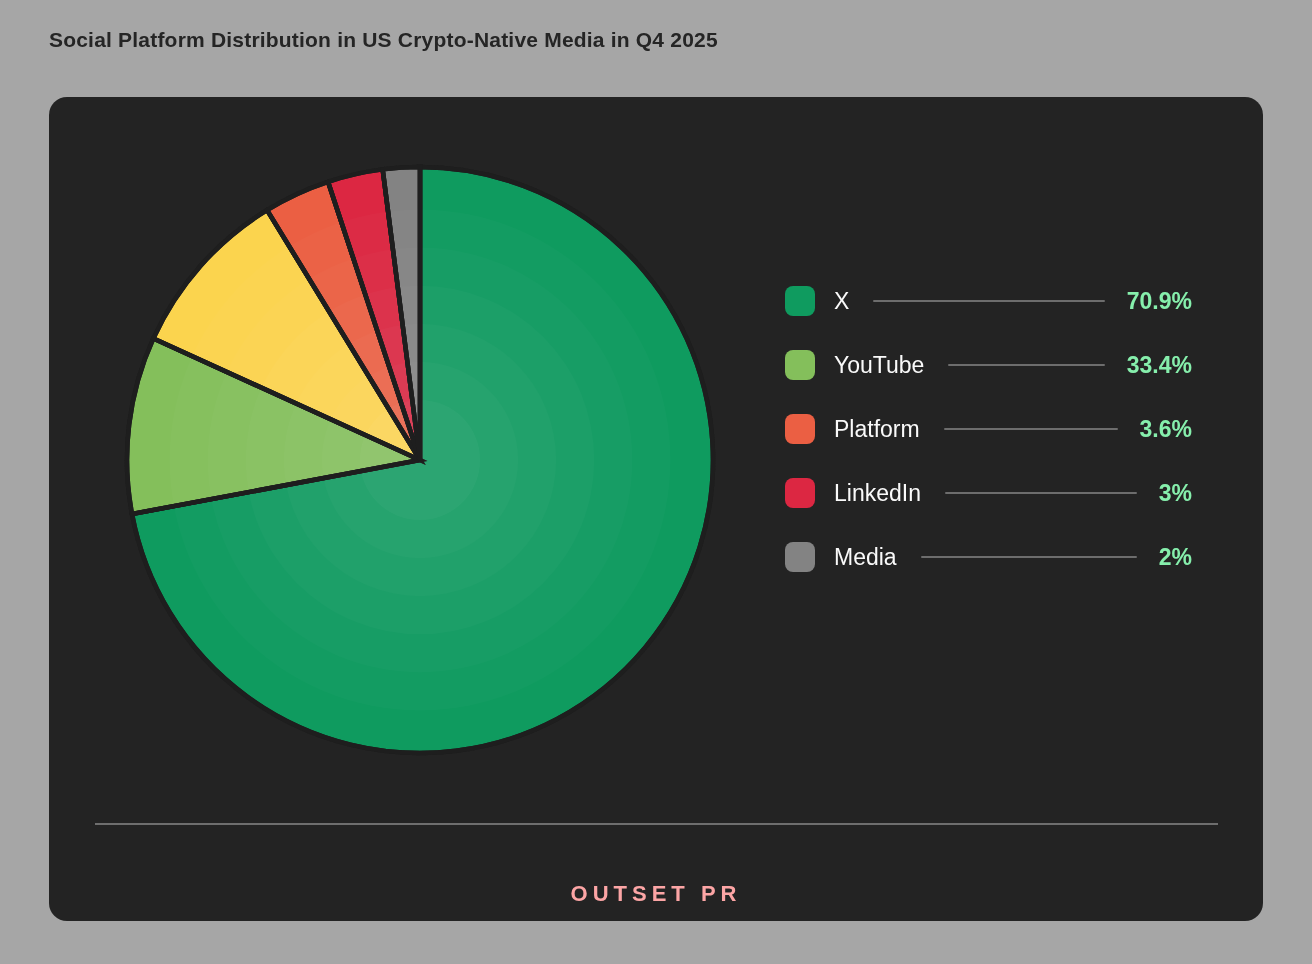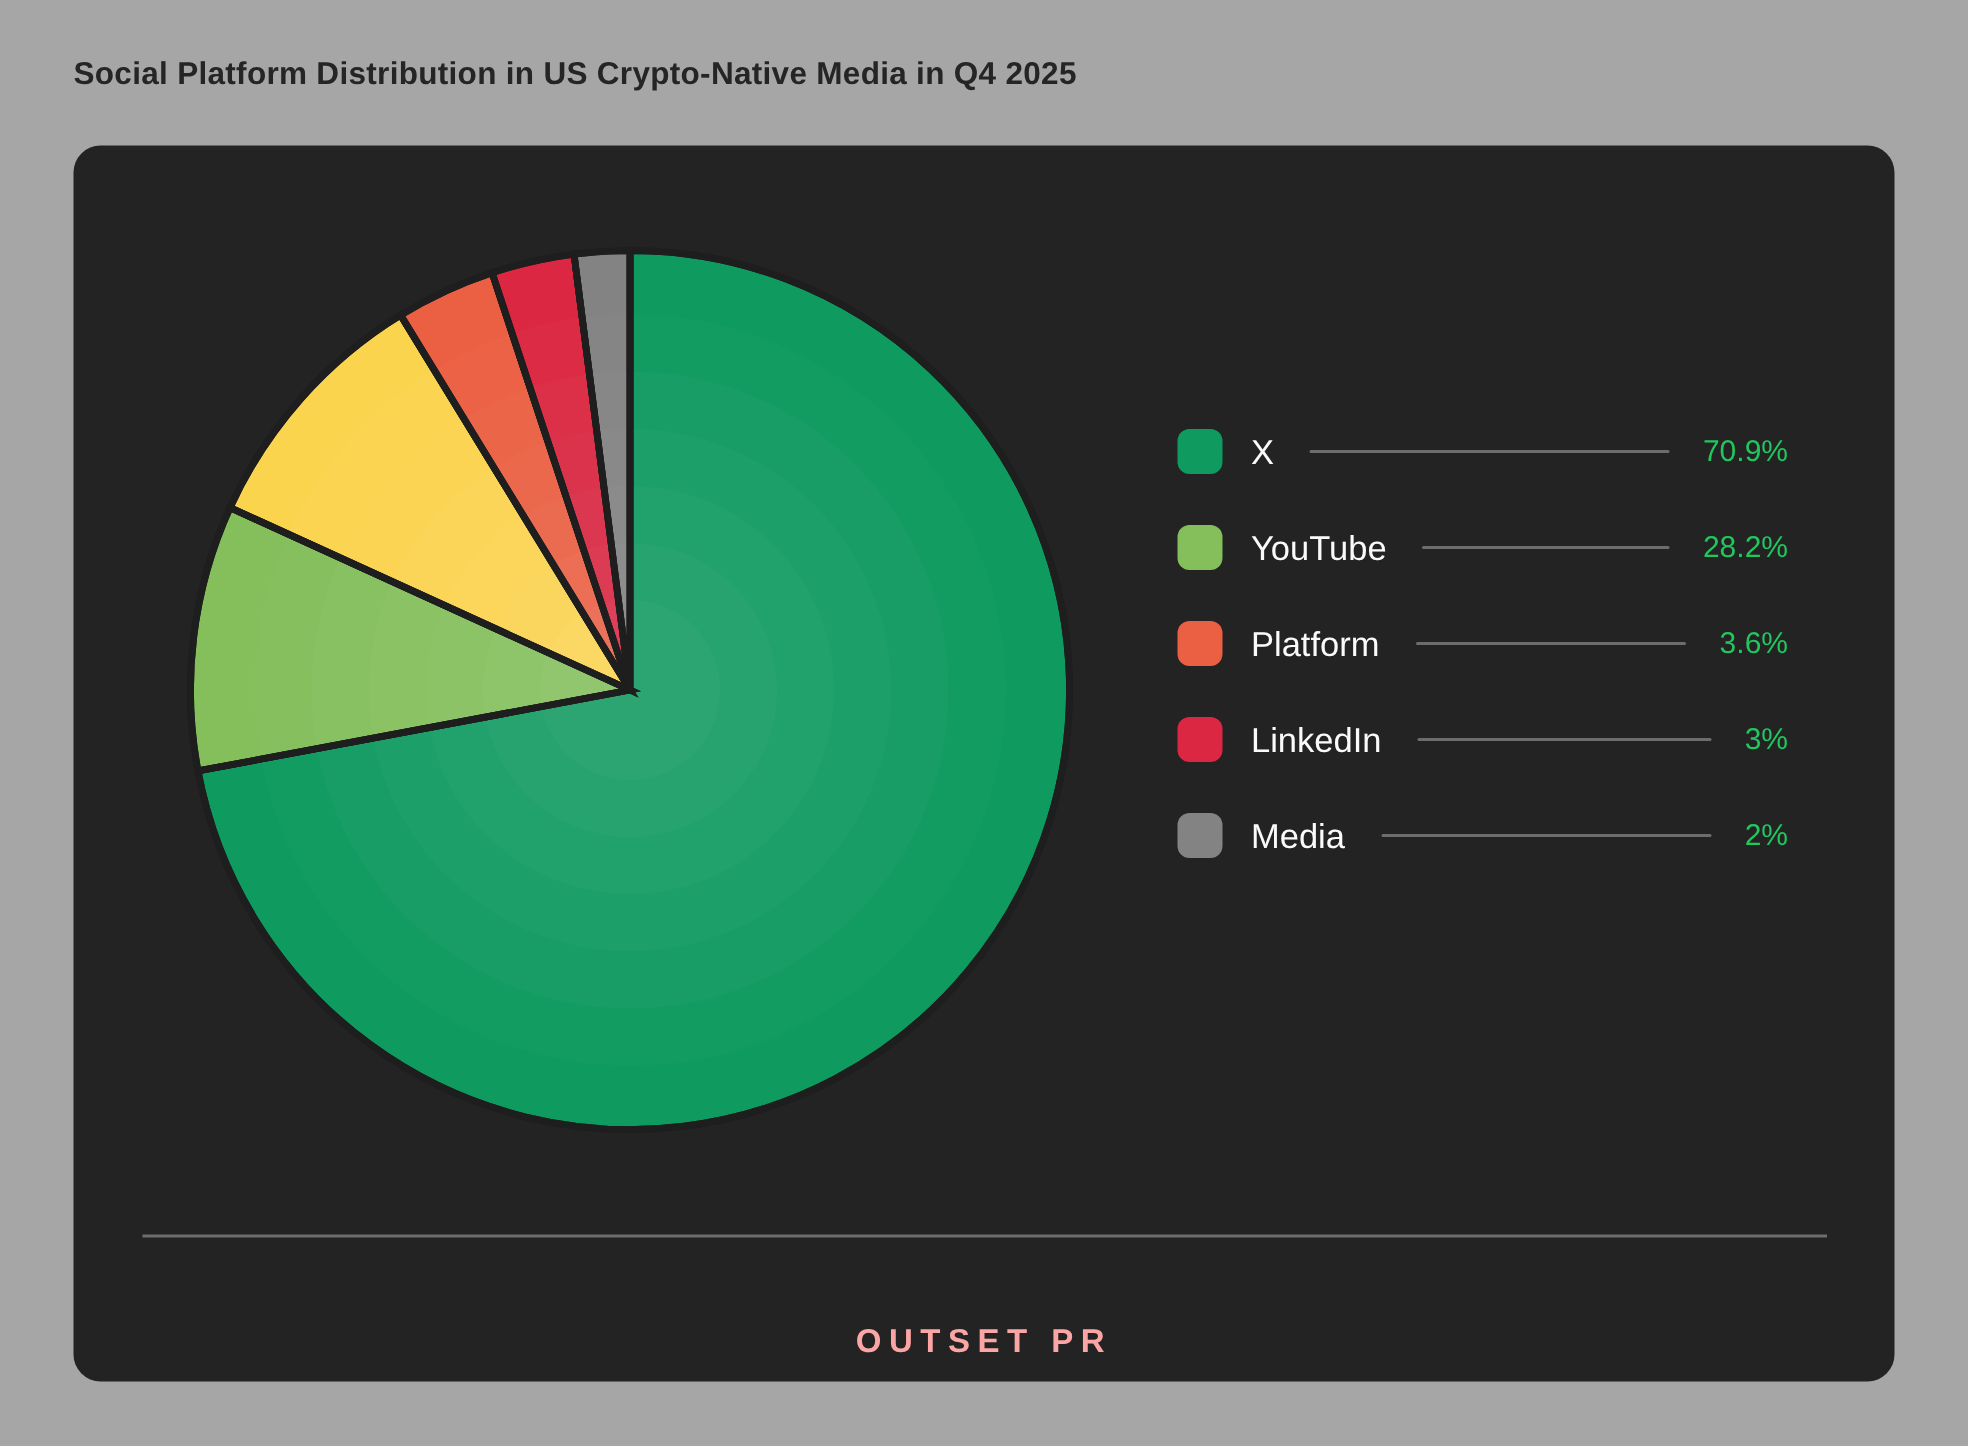--- a/index.html
+++ b/index.html
@@ -2,35 +2,35 @@
 <html><head>
 <meta charset="utf-8">
 <style>
   html,body{margin:0;padding:0;}
   body{
     width:1312px;height:964px;position:relative;overflow:hidden;
     background:#a6a6a6;
     font-family:"Liberation Sans", sans-serif;
   }
   .page-title{
-    position:absolute;left:49px;top:38px;
+    position:absolute;left:49px;top:28px;
     font-size:21px;font-weight:600;color:#252525;letter-spacing:.2px;
   }
   .card{
     position:absolute;left:49px;top:97px;width:1214px;height:824px;
     background:#232323;border-radius:18px;
   }
   .pie-wrap{position:absolute;left:73px;top:65px;width:596px;height:596px;}
   .legend{position:absolute;left:736px;top:189px;width:407px;}
   .lrow{display:flex;align-items:center;height:30px;margin-bottom:34px;}
   .lrow:last-child{margin-bottom:0;}
   .sw{width:30px;height:30px;border-radius:8px;flex:0 0 auto;}
   .ll{margin-left:19px;font-size:23px;font-weight:500;color:#fafafa;white-space:nowrap;}
   .lline{flex:1 1 auto;height:2px;background:#6d6d6d;margin:0 22px 0 24px;border-radius:1px;}
-  .lv{font-size:20px;font-weight:400;color:#22c55e;white-space:nowrap;}
+  .lv{font-size:23px;font-weight:700;color:#86efac;white-space:nowrap;}
   .divider{
     position:absolute;left:46px;top:726px;width:1123px;height:2px;
     background:#6e6e6e;
   }
   .brand{
     position:absolute;left:0;top:784px;width:100%;
     text-align:center;font-size:22px;font-weight:600;
     letter-spacing:5px;color:#fca5a5;
   }
 </style>
@@ -68,21 +68,21 @@
     <div class="lrow">
       <span class="sw" style="background: rgb(15, 155, 95);"></span>
       <span class="ll">X</span>
       <span class="lline"></span>
       <span class="lv">70.9%</span>
     </div>
     <div class="lrow">
       <span class="sw" style="background: rgb(132, 191, 91);"></span>
       <span class="ll">YouTube</span>
       <span class="lline"></span>
-      <span class="lv">28.2%</span>
+      <span class="lv">33.4%</span>
     </div>
     <div class="lrow">
       <span class="sw" style="background: rgb(235, 95, 67);"></span>
       <span class="ll">Platform</span>
       <span class="lline"></span>
       <span class="lv">3.6%</span>
     </div>
     <div class="lrow">
       <span class="sw" style="background: rgb(220, 39, 66);"></span>
       <span class="ll">LinkedIn</span>

